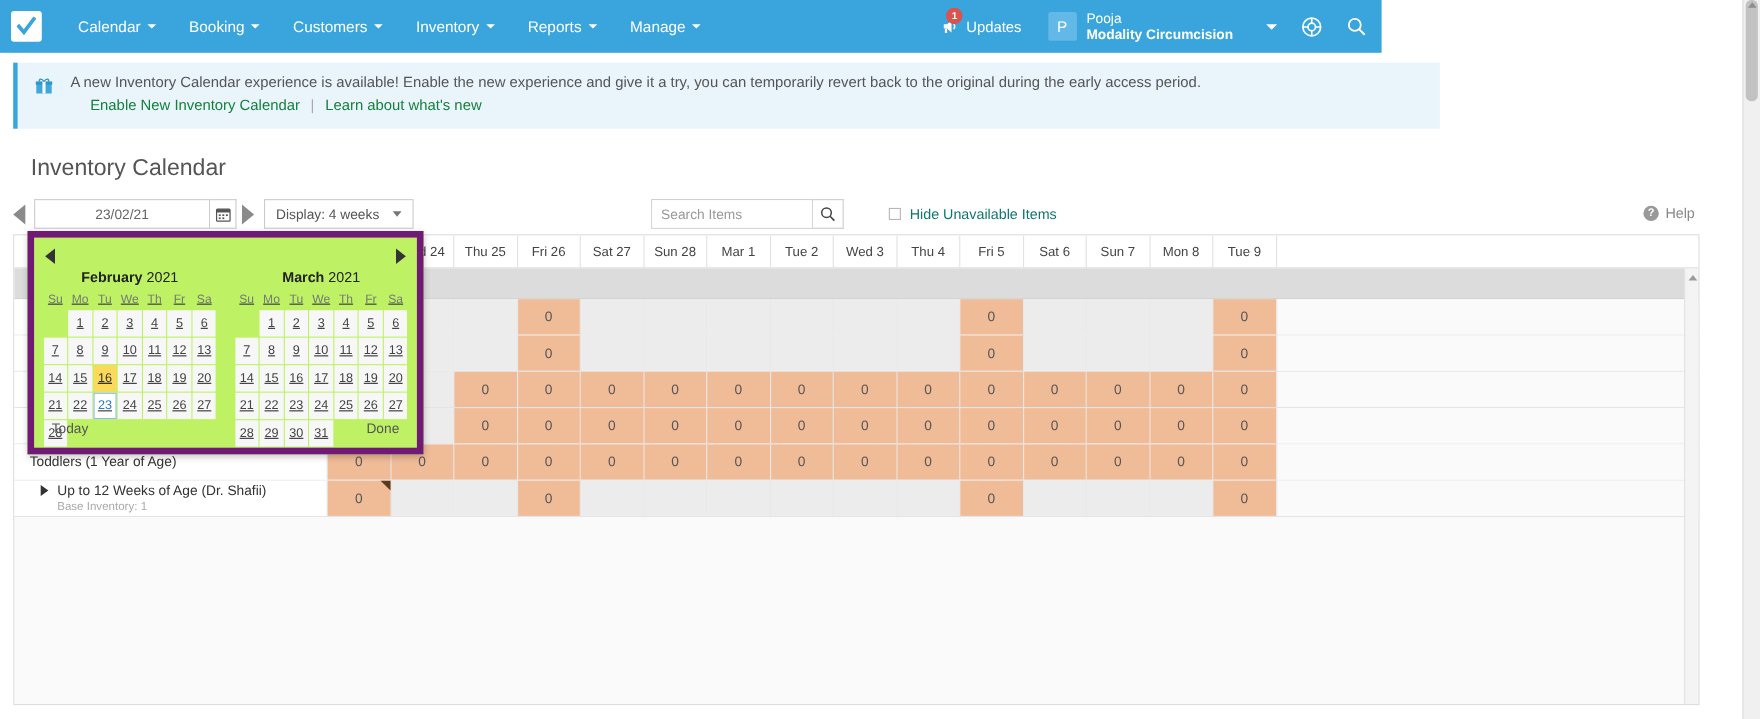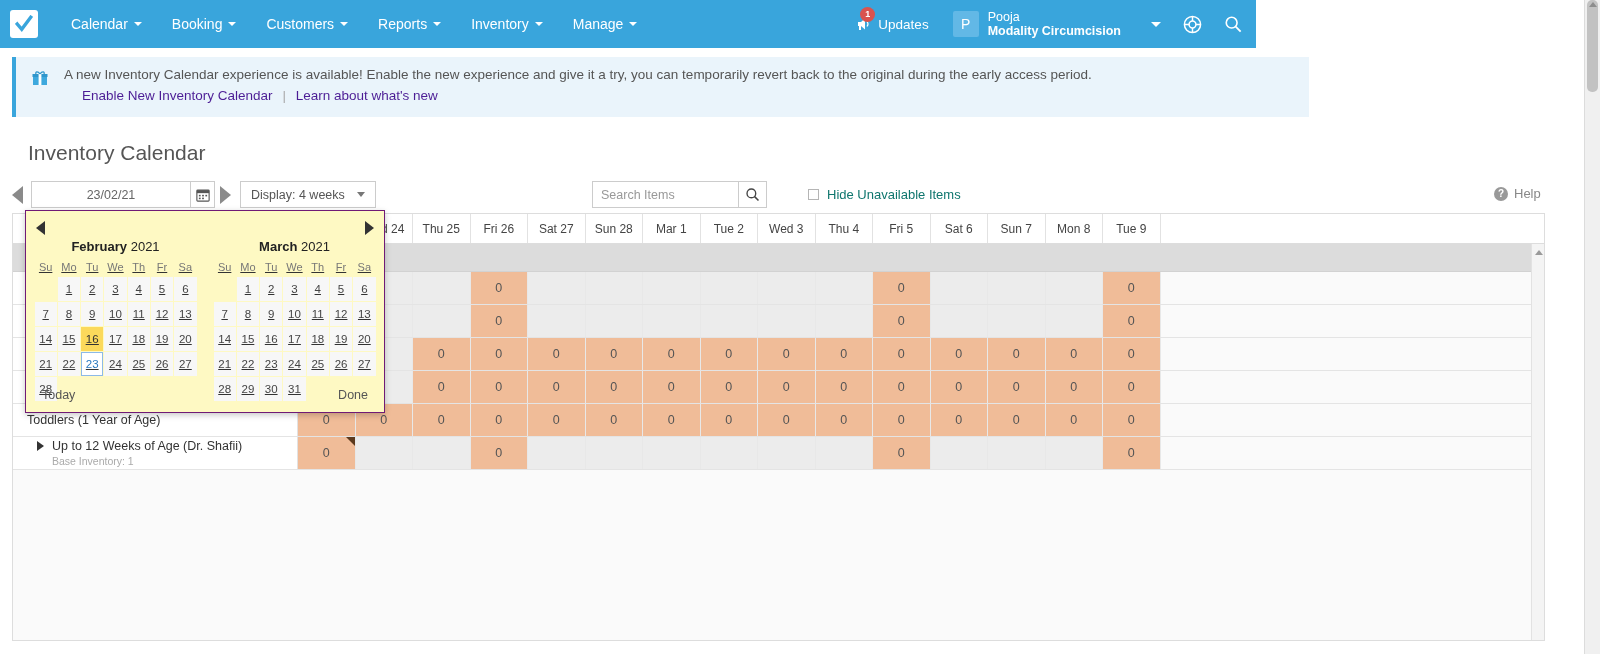--- a/index.html
+++ b/index.html
@@ -61,21 +61,21 @@
 
   
   .banner {
     position:absolute; top:57px; left:12px; width:1297px; height:60px;
     background:#EAF4FB; border-left:4px solid #39A5DC;
     padding:10px 0 0 26px;
   }
   .banner .gift { position:absolute; left:16px; top:13px; }
   .banner-text { font-size:13.5px; color:#555; margin-left:22px; }
   .banner-links { margin-left:40px; margin-top:6px; font-size:13.5px; }
-  .banner-links a { color:#4c1d95; text-decoration:none; cursor:pointer; }
+  .banner-links a { color:#15803d; text-decoration:none; cursor:pointer; }
   .banner-links .sep { color:#aaa; margin:0 6px; }
 
   
   .page-title {
     position:absolute; left:12px; top:141px;
     font-size:21px; color:#555; font-weight:normal;margin-left:16px;
   }
   .arrow-btn {
     position:absolute; width:0;height:0; cursor:pointer;
   }
@@ -224,21 +224,21 @@
     position:absolute; top:0; left:2px; width:11px; height:92px;
     background:#c2c2c2; border-radius:5px;
   }
   .page-scroll .top-cap { position:absolute; top:2px; left:4px; width:0;height:0;
     border-left:4px solid transparent;border-right:4px solid transparent;
     border-bottom:5px solid #8d8d8d; }
 
   
   .datepicker {
     position:absolute; left:25px; top:210px; width:360px; height:203px;
-    background:#fef9c3; border:1px solid #701a75;
+    background:#bef264; border:6px solid #701a75;
     box-shadow:0 2px 6px rgba(0,0,0,.22);
     z-index:50; padding:6px 0 0 0;
   }
   .dp-header { position:relative; height:22px; display:flex; }
   .dp-prev {
     position:absolute; left:10px; top:4px; width:0;height:0;
     border-top:7px solid transparent;border-bottom:7px solid transparent;
     border-right:9px solid #333; cursor:pointer;
   }
   .dp-next {
@@ -286,25 +286,25 @@
     </div>
     <div class="navitem">
       <span>Booking</span>
       <i class="caret"></i>
     </div>
     <div class="navitem">
       <span>Customers</span>
       <i class="caret"></i>
     </div>
     <div class="navitem">
+      <span>Inventory</span>
+      <i class="caret"></i>
+    </div>
+    <div class="navitem">
       <span>Reports</span>
-      <i class="caret"></i>
-    </div>
-    <div class="navitem">
-      <span>Inventory</span>
       <i class="caret"></i>
     </div>
     <div class="navitem">
       <span>Manage</span>
       <i class="caret"></i>
     </div>
 
     <div class="nav-right">
       <div class="updates-wrap">
         <span class="badge">1</span>

